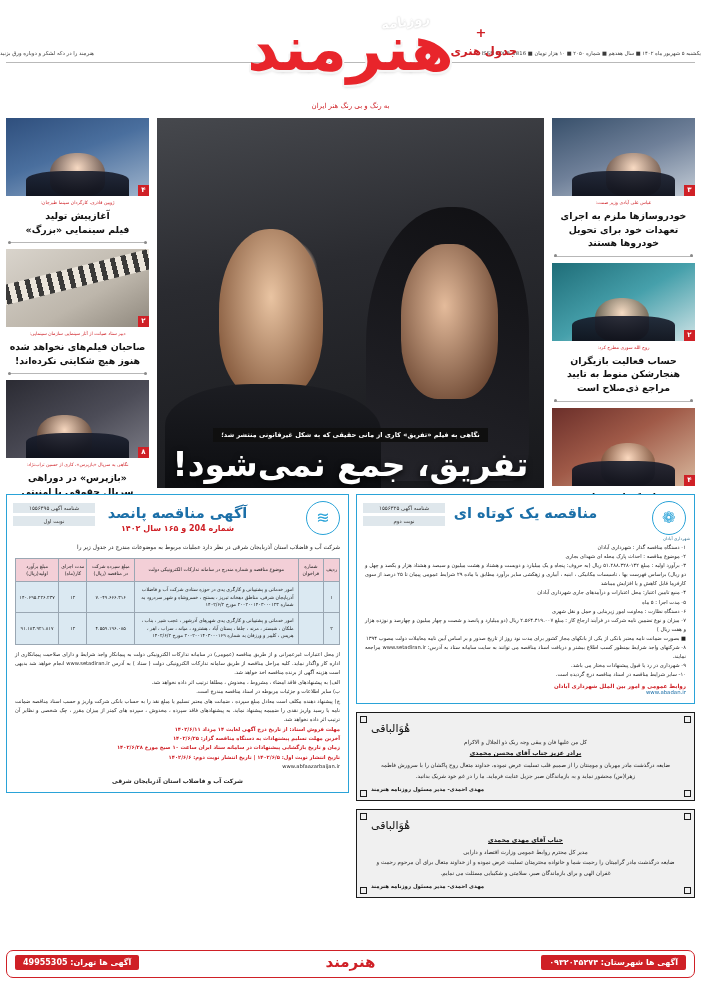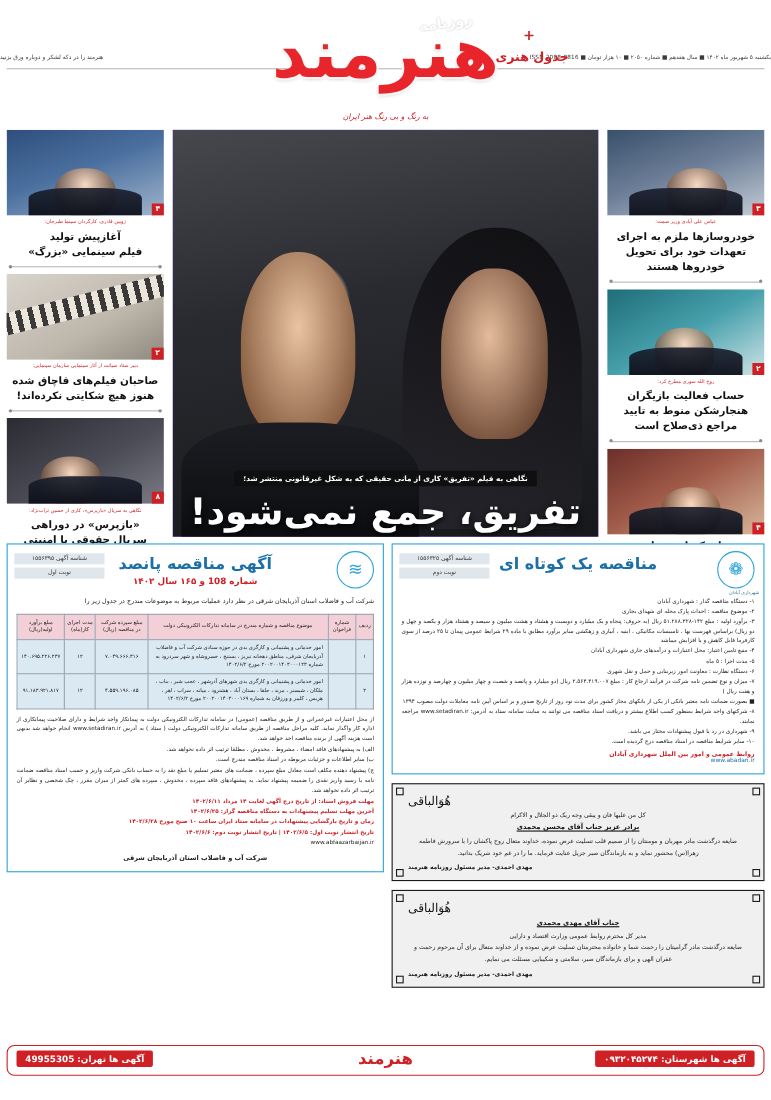--- a/index.html
+++ b/index.html
@@ -42,32 +42,32 @@
     text-shadow:0 0 2px rgba(0,0,0,.25);
   }
   .logo-main {
     position:absolute; top:16px; left:50%; transform:translateX(-50%);
     font-size:62px; font-weight:bold; color:#e8252b; line-height:1;
     letter-spacing:-2px; z-index:4;
     text-shadow: 2px 2px 0 #f5f5f5, -2px 2px 0 #f5f5f5, 0 3px 3px rgba(0,0,0,.12);
   }
   .logo-sub {
     position:absolute; bottom:4px; left:50%; transform:translateX(-50%);
-    color:#cf2026; font-size:7px; white-space:nowrap; z-index:6;font-style:italic;
+    color:#cf2026; font-size:7px; white-space:nowrap; z-index:6;
   }
   .mast-rule { position:absolute; top:62px; left:6px; right:6px; height:1px; background:#b9b9b9; }
 
   
   .newsgrid { position:absolute; top:118px; left:6px; right:6px; height:370px; }
   .col { position:absolute; top:0; width:143px; }
   .col-left { left:0; }
   .col-right { right:0; }
   .centercol {
     position:absolute; top:0; left:151px; right:151px; bottom:0;
-    background:#8b5cf6; overflow:hidden;
+    background:#c2410c; overflow:hidden;
   }
 
   .newsitem { position:relative; margin-bottom:6px; }
   .thumb { position:relative; width:100%; height:78px; overflow:hidden; }
   .thumb .num {
     position:absolute; bottom:0; width:11px; height:11px; background:#cf2026;
     color:#fff; font-size:7px; font-weight:bold; text-align:center; line-height:11px;
   }
   .col-left .thumb .num { right:0; }
   .col-right .thumb .num { right:0; }
@@ -245,21 +245,21 @@
       </div>
       <div class="divider"></div>
 
       <div class="newsitem">
         <div class="thumb">
           <div class="ph ph-film"></div>
             <div class="ph-strip"></div>
           <div class="num">۲</div>
         </div>
         <div class="kicker">دبیر ستاد صیانت از آثار سینمایی سازمان سینمایی:</div>
-        <div class="headline" style="white-space:pre-line">صاحبان فیلم‌های قاچاق شده
+        <div class="headline" style="white-space:pre-line">صاحبان فیلم‌های نخواهد شده
 هنوز هیچ شکایتی نکرده‌اند!</div>
       </div>
       <div class="divider"></div>
 
       <div class="newsitem">
         <div class="thumb">
           <div class="ph ph-dark"></div>
             <div class="ph-face" style="left:22%"></div>
             <div class="ph-body"></div>
           <div class="num">۸</div>
@@ -332,21 +332,21 @@
       <div class="ad-box">
         <div class="ad-head">
           <div class="ad-emblem">
             <span class="glyph">≋</span>
           </div>
           <div class="ad-meta">
             <div class="row1">شناسه آگهی ۱۵۵۶۳۹۵</div>
             <div class="row2">نوبت اول</div>
           </div>
           <div class="ad-title">آگهی مناقصه پانصد</div>
-          <div class="ad-sub">شماره 108 و ۱۶۵ سال ۱۴۰۲</div>
+          <div class="ad-sub">شماره 204 و ۱۶۵ سال ۱۴۰۲</div>
         </div>
 
         <div class="ad-body">
           <div class="ad-intro">شرکت آب و فاضلاب استان آذربایجان شرقی در نظر دارد عملیات مربوط به موضوعات مندرج در جدول زیر را</div>
 
           <table class="tender">
             <thead>
               <tr>
                 <th>ردیف</th>
                 <th>شماره فراخوان</th>

